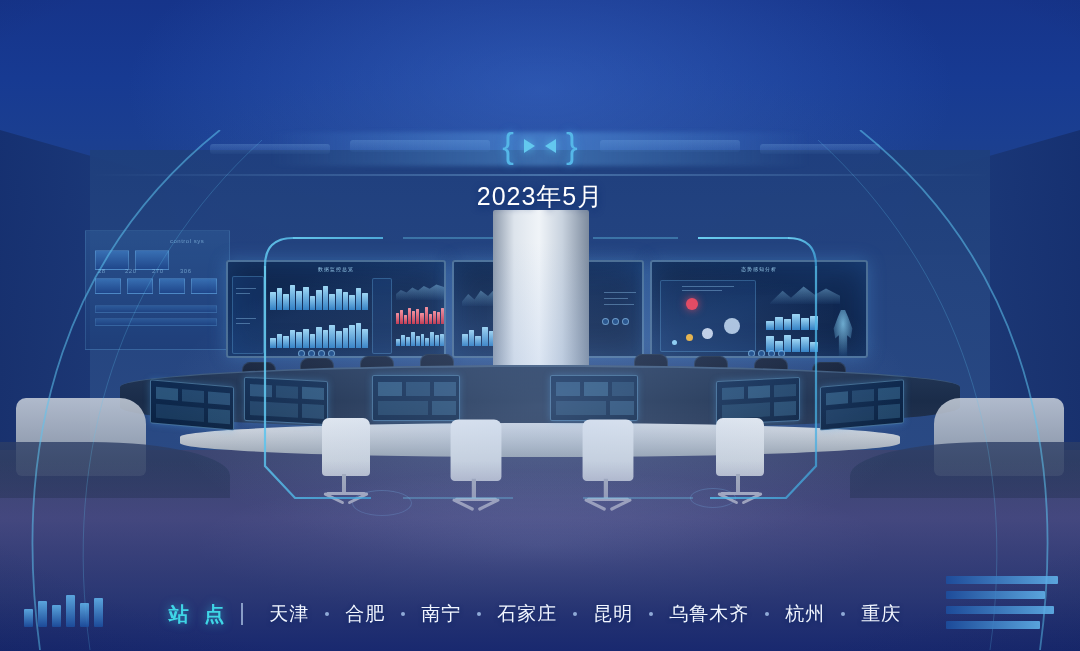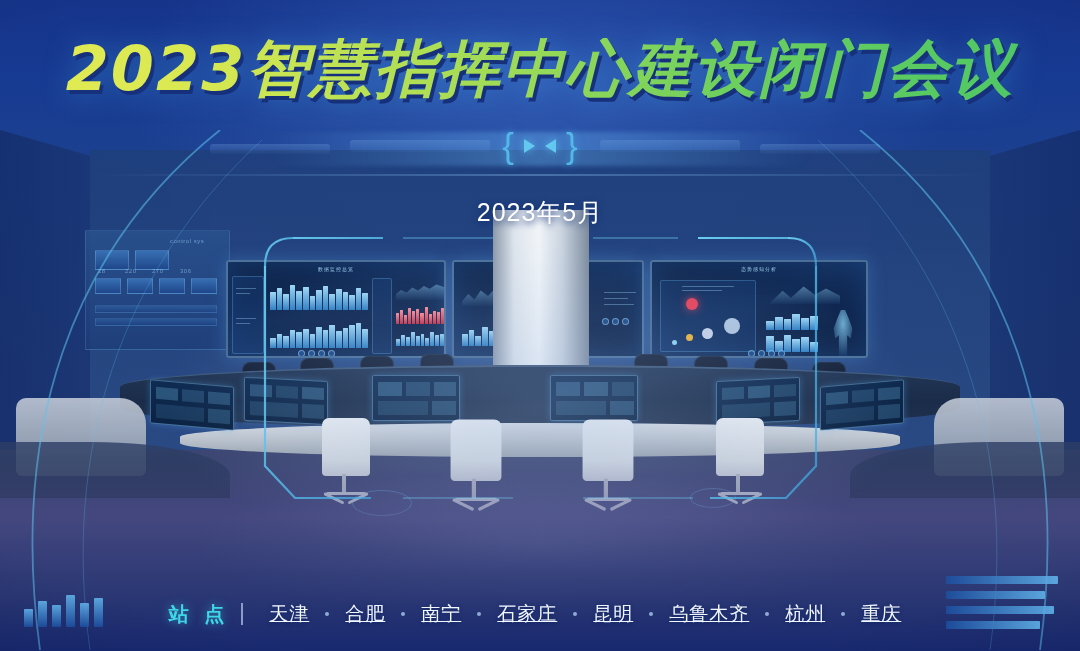--- a/index.html
+++ b/index.html
@@ -146,33 +146,33 @@
     filter:blur(2px);}
   .brk{font-size:35px;color:#55b7e8;font-weight:300;line-height:1;
     text-shadow:0 0 8px rgba(70,180,240,.6);}
   .tri{width:0;height:0;border-top:7px solid transparent;border-bottom:7px solid transparent;
     filter:drop-shadow(0 0 5px rgba(90,200,245,.8));}
   .tri.r{border-left:11px solid #63c8ef;}
   .tri.l{border-right:11px solid #63c8ef;}
   .subtitle{font-size:25px;color:#ffffff;letter-spacing:4px;font-weight:bold;
     text-shadow:0 1px 6px rgba(20,60,150,.9),0 0 16px rgba(120,200,255,.4);white-space:nowrap;}
 
-  .datetxt{position:absolute;left:0;top:196px;width:100%;text-align:center;
+  .datetxt{position:absolute;left:0;top:180px;width:100%;text-align:center;
     font-size:25px;color:#fff;letter-spacing:1px;
     text-shadow:0 2px 7px rgba(10,40,110,.95);}
 
   
   .footer{position:absolute;left:0;bottom:0;width:100%;height:74px;
     display:flex;align-items:center;justify-content:center;}
   .sites{display:flex;align-items:center;gap:0;}
   .sites-label{font-size:20px;font-weight:bold;color:#3fd6e6;letter-spacing:5px;
     text-shadow:0 0 10px rgba(60,210,235,.55);}
   .vbar{width:2px;height:22px;background:rgba(190,215,245,.65);margin:0 16px 0 12px;}
   .city{font-size:19px;color:#f2f6ff;letter-spacing:1px;padding:0 10px;white-space:nowrap;
-    text-shadow:0 1px 4px rgba(10,35,100,.9);text-decoration:underline;}
+    text-shadow:0 1px 4px rgba(10,35,100,.9);}
   .cdot{width:4px;height:4px;border-radius:50%;background:rgba(170,200,240,.8);margin:0 6px;}
 
   .deco-l{position:absolute;left:24px;bottom:24px;display:flex;align-items:flex-end;gap:5px;height:40px;}
   .deco-l i{display:block;width:9px;background:linear-gradient(180deg,#63b8ef,#1c4fa0);border-radius:1px;opacity:.85;}
   .deco-r{position:absolute;right:22px;bottom:22px;display:flex;flex-direction:column;gap:7px;width:112px;}
   .deco-r i{display:block;height:8px;background:linear-gradient(90deg,#1c4fa0,#63b8ef);border-radius:1px;opacity:.85;}
 
   .vignette{position:absolute;inset:0;pointer-events:none;
     background:radial-gradient(ellipse 120% 105% at 50% 45%, rgba(0,0,0,0) 55%, rgba(8,24,70,.55) 100%);}
 </style>
@@ -491,21 +491,20 @@
   </div>
   <div class="arc-right">
     <svg width="420" height="520" viewBox="0 0 420 520" fill="none">
       <path d="M90 0 C240 120 300 300 270 520" stroke="#5cc3ee" stroke-width="1.8" opacity=".55" fill="none"></path>
       <path d="M48 10 C190 140 248 320 220 520" stroke="#5cc3ee" stroke-width="1" opacity=".25" fill="none"></path>
     </svg>
   </div>
 
   <div class="vignette"></div>
 
-  <div class="title">2023智慧指挥中心建设闭门会议</div>
 
   <div class="sub-band"></div>
   <div class="subwrap">
     <span class="brk">{</span>
     <span class="tri r"></span>
     <span class="tri l"></span>
     <span class="brk">}</span>
   </div>
 
   <div class="datetxt">2023年5月</div>

